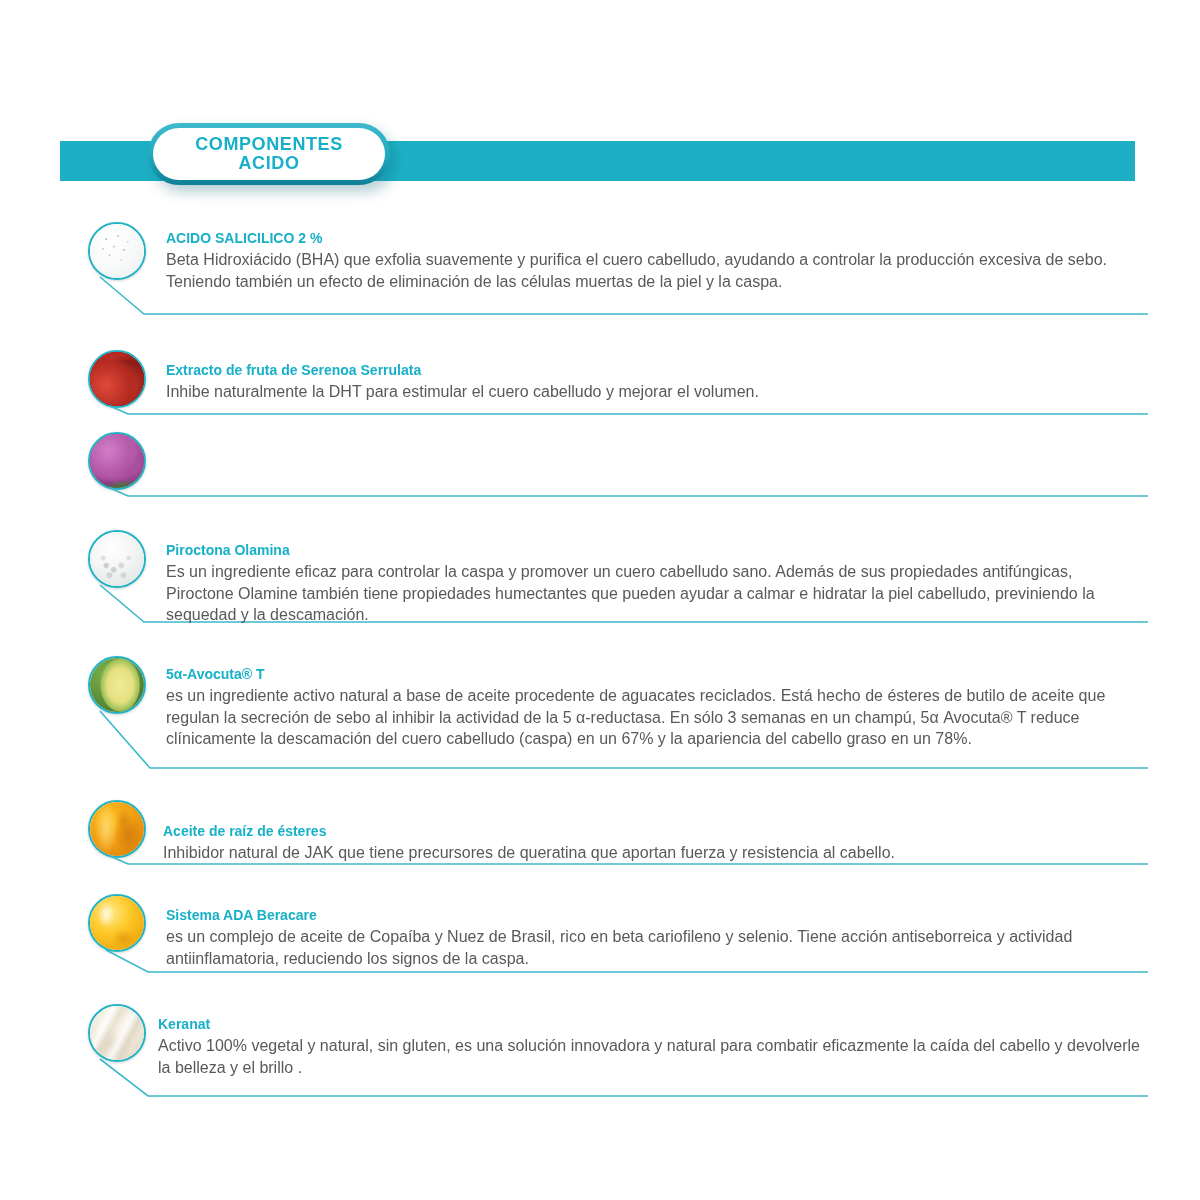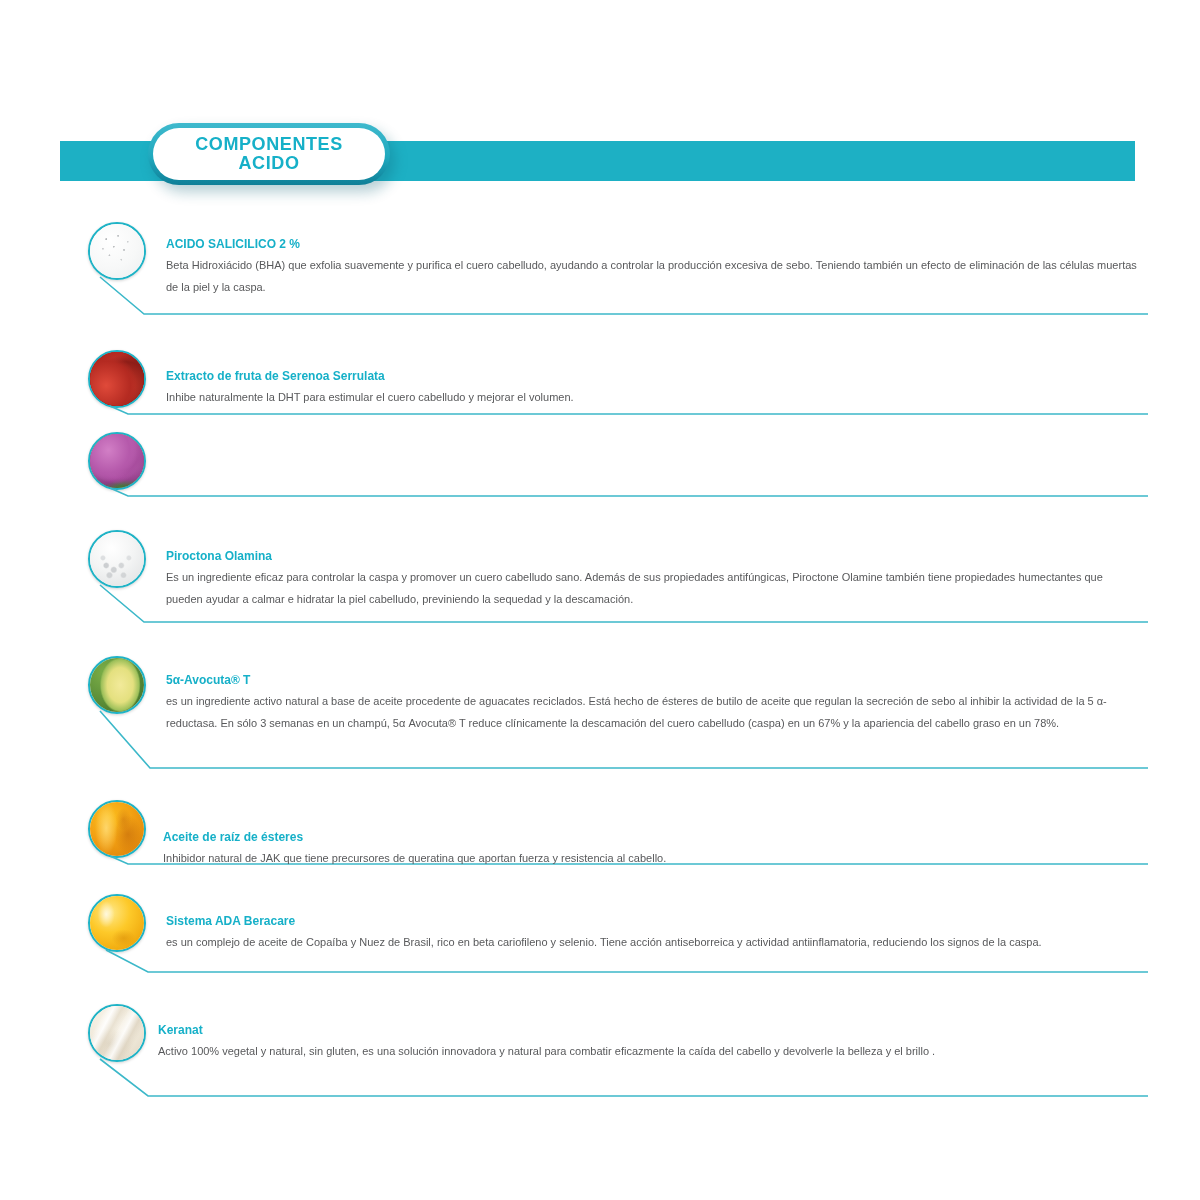--- a/index.html
+++ b/index.html
@@ -117,35 +117,35 @@
     stroke: #3cb8c9;
     stroke-width: 1.6;
   }
 
   .text-block {
     position: absolute;
   }
   .ing-title {
     color: #16b0c8;
     font-weight: bold;
-    font-size: 12px;
+    font-size: 14px;
     line-height: 20px;
-    margin: 14px 0 1px 0;
+    margin: 8px 0 1px 0;
     white-space: nowrap;
   }
   .ing-title .suffix {
     font-weight: normal;
     color: #16b0c8;
   }
   .ing-title .line2 {
     display: block;
   }
   .ing-body {
     color: #58595b;
-    font-size: 11px;
+    font-size: 16px;
     line-height: 21.5px;
     margin: 0;
   }
 
   
   .tex-salicylic {
     background: radial-gradient(circle at 38% 32%, #ffffff 0%, #f7f8f8 55%, #eceeef 100%);
   }
   .tex-salicylic::after {
     content: "";

